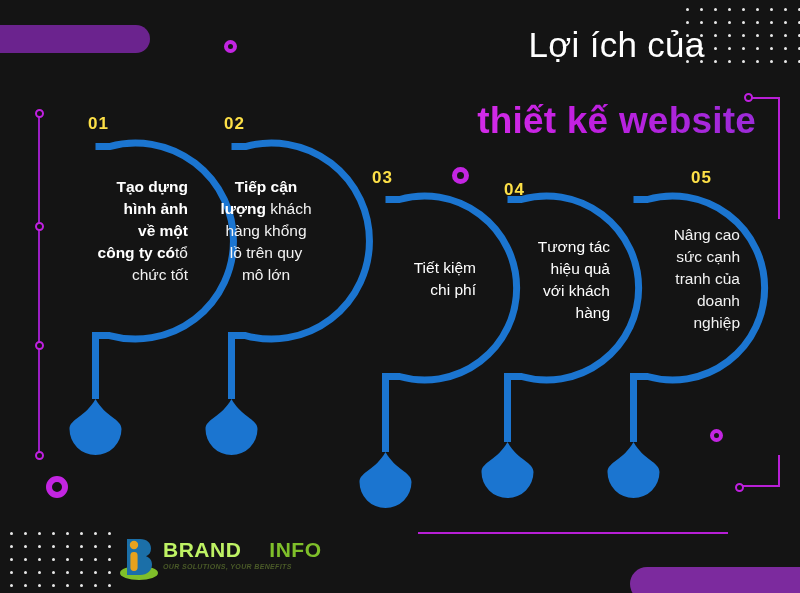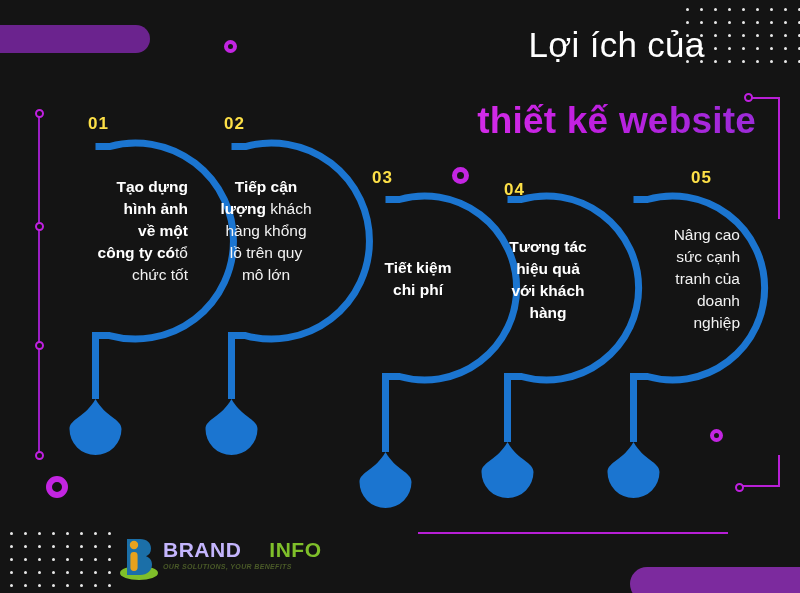--- a/index.html
+++ b/index.html
@@ -95,28 +95,28 @@
     position:absolute; font-size:17px; font-weight:700;
     color:#fde047; letter-spacing:1px; white-space:nowrap;
   }
   .arc { position:absolute; overflow:visible; }
   .step-text {
     position:absolute; text-align:center;
     color:#F2F2F2; font-size:15.5px; line-height:1.42;
     font-weight:400; white-space:pre-line;
   }
   .step-text b { font-weight:700; color:#FFFFFF; }
-  .step-text.all-bold { font-weight:700; color:#FFFFFF; }
+  .step-text.all-bold { font-weight:400; color:#FFFFFF;text-align:right; }
 
   
   .logo { position:absolute; left:113px; top:531px; width:195px; height:52px; }
   .logo-mark { position:absolute; left:0; top:2px; width:48px; height:48px; }
   .logo-text { position:absolute; left:50px; top:8px; }
   .logo-word { font-size:21px; font-weight:700; letter-spacing:.5px; line-height:1; }
-  .lw-a { color:#c4b5fd; }
+  .lw-a { color:#bef264; }
   .lw-b { color:#7FBF2A;margin-left:28px; }
   .logo-tag {
     font-size:7px; font-weight:700; font-style:italic;
     letter-spacing:.35px; color:#4A5A28; margin-top:3px;
     white-space:nowrap;
   }
 </style>
 </head>
 <body>
 

